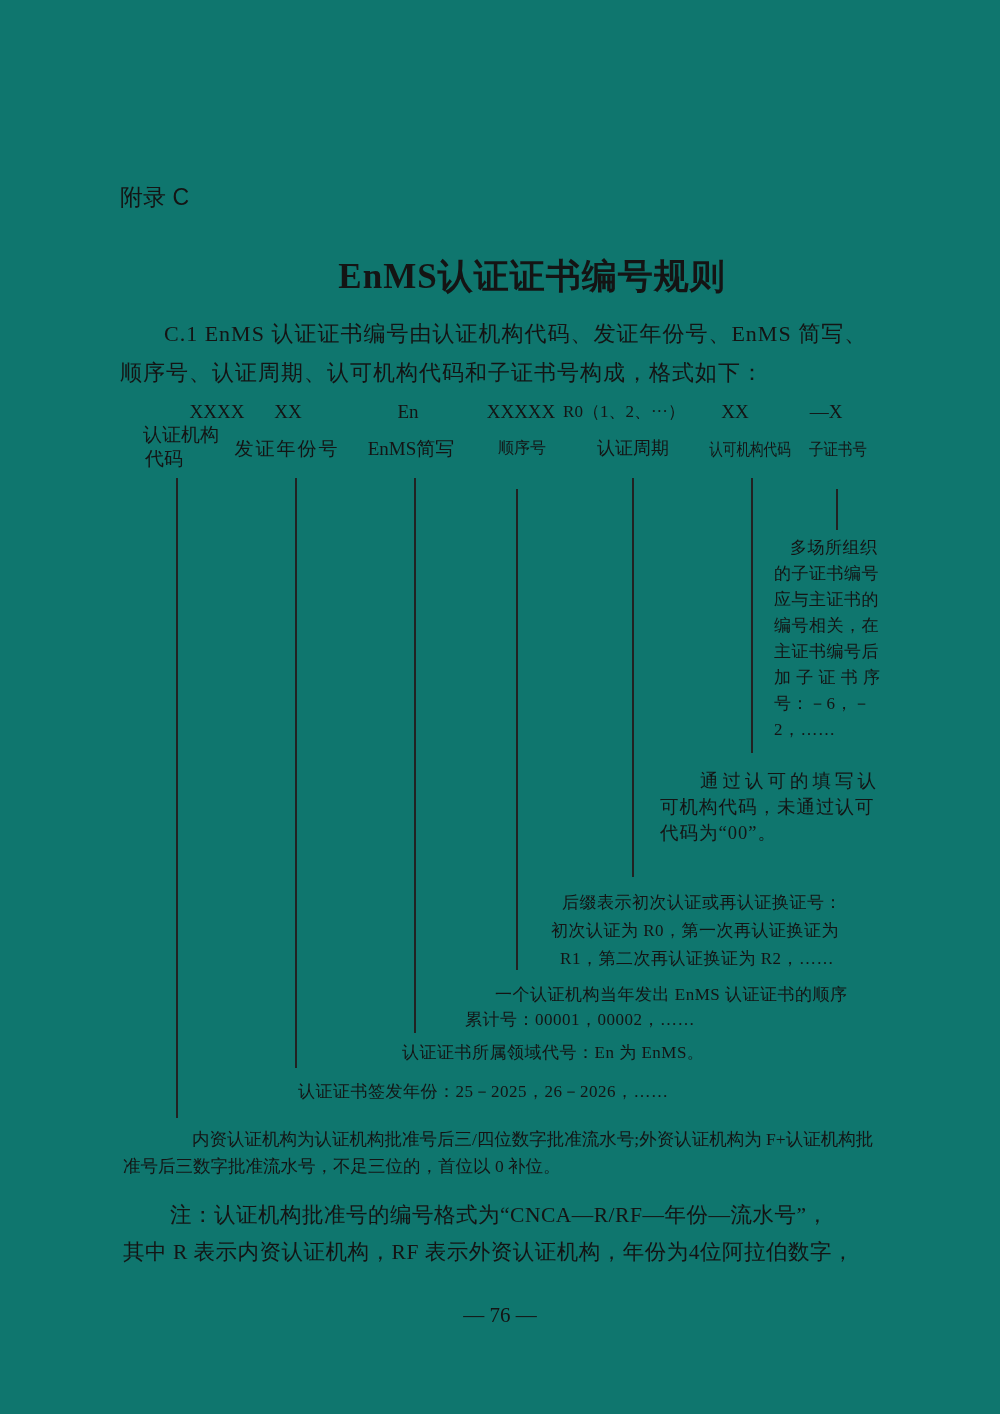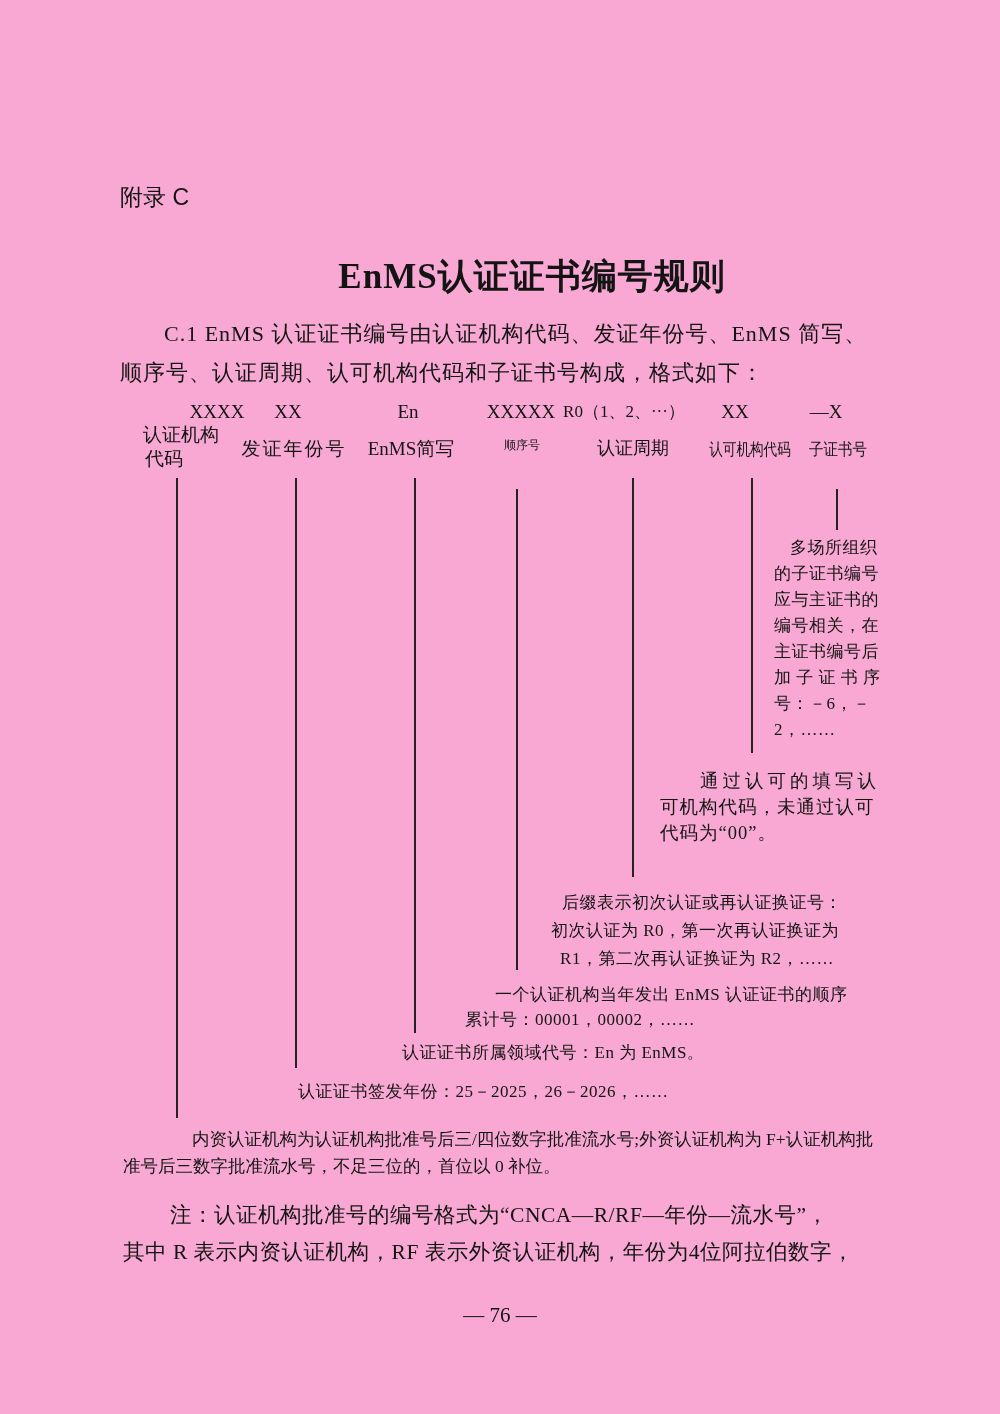--- a/index.html
+++ b/index.html
@@ -1,20 +1,20 @@
 <!DOCTYPE html>
 <html><head>
 <meta charset="utf-8">
 <style>
   html,body{margin:0;padding:0;background:#777;}
   #page{
     position:relative;
     width:1000px;height:1414px;
     margin:0 auto;
-    background:#f9a8d4;
+    background:#0f766e;
     font-family:"Liberation Serif","DejaVu Serif",serif;
     color:#141414;
     overflow:hidden;
   }
   .t{position:absolute;white-space:nowrap;line-height:1.2;}
   .sans{font-family:"Liberation Sans","DejaVu Sans",sans-serif;}
   .center{left:0;width:1000px;text-align:center;}
   .cx{transform:translateX(-50%);}
   .vline{position:absolute;width:2px;background:#222222;}
   .ann{font-size:17px;letter-spacing:0.5px;}
@@ -35,23 +35,23 @@
   <div class="t cx" style="left:181px;top:401px;font-size:19px;margin-left:36px;">XXXX</div>
   <div class="t cx" style="left:288px;top:401px;font-size:19px;">XX</div>
   <div class="t cx" style="left:408px;top:401px;font-size:19px;">En</div>
   <div class="t cx" style="left:521px;top:401px;font-size:19px;">XXXXX</div>
   <div class="t cx" style="left:624px;top:402px;font-size:17px;">R0（1、2、···）</div>
   <div class="t cx" style="left:735px;top:401px;font-size:19px;">XX</div>
   <div class="t cx" style="left:826px;top:401px;font-size:19px;">—X</div>
 
   <div class="t cx" style="left:181px;top:424px;font-size:19px;">认证机构</div>
   <div class="t cx" style="left:164px;top:448px;font-size:19px;">代码</div>
-  <div class="t cx" style="left:287px;top:438px;font-size:19px;letter-spacing:2px;margin-left:7px;">发证年份号</div>
+  <div class="t cx" style="left:287px;top:438px;font-size:19px;letter-spacing:2px;">发证年份号</div>
   <div class="t cx" style="left:411px;top:438px;font-size:19px;">EnMS简写</div>
-  <div class="t cx" style="left:522px;top:438px;font-size:12px;">顺序号</div>
+  <div class="t cx" style="left:522px;top:438px;font-size:16px;">顺序号</div>
   <div class="t cx" style="left:633px;top:438px;font-size:18px;">认证周期</div>
   <div class="t" style="left:750px;top:440px;font-size:17px;transform:translateX(-50%) scaleX(0.8);">认可机构代码</div>
   <div class="t" style="left:838px;top:440px;font-size:17px;transform:translateX(-50%) scaleX(0.85);">子证书号</div>
 
   <div class="vline" style="left:176px;top:478px;height:640px;"></div>
   <div class="vline" style="left:295px;top:478px;height:590px;"></div>
   <div class="vline" style="left:414px;top:478px;height:555px;"></div>
   <div class="vline" style="left:516px;top:489px;height:481px;"></div>
   <div class="vline" style="left:632px;top:478px;height:399px;"></div>
   <div class="vline" style="left:751px;top:478px;height:275px;"></div>

